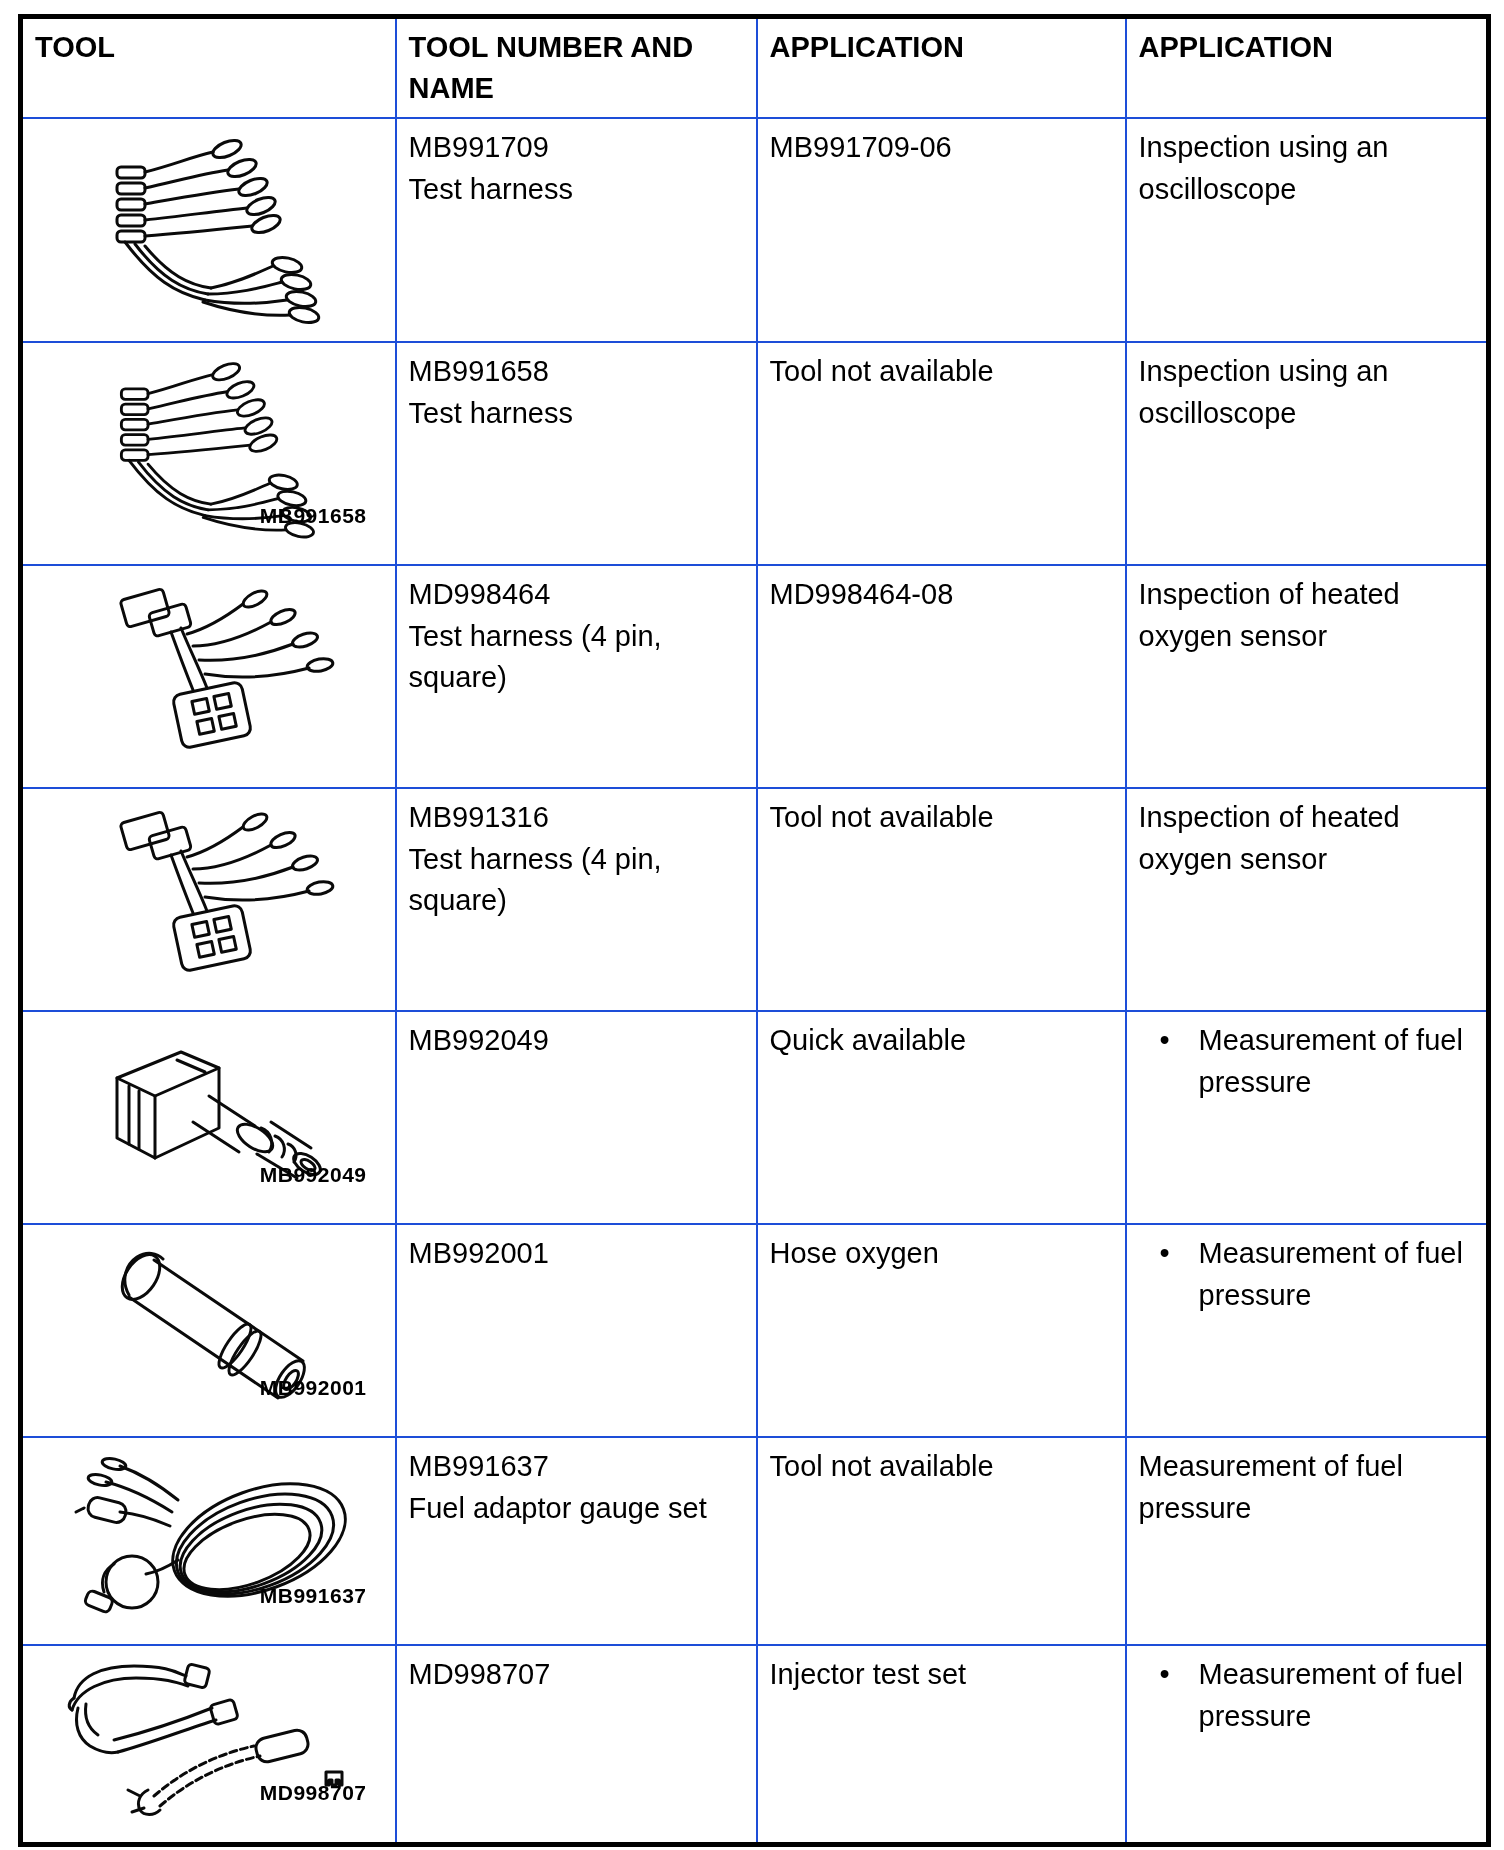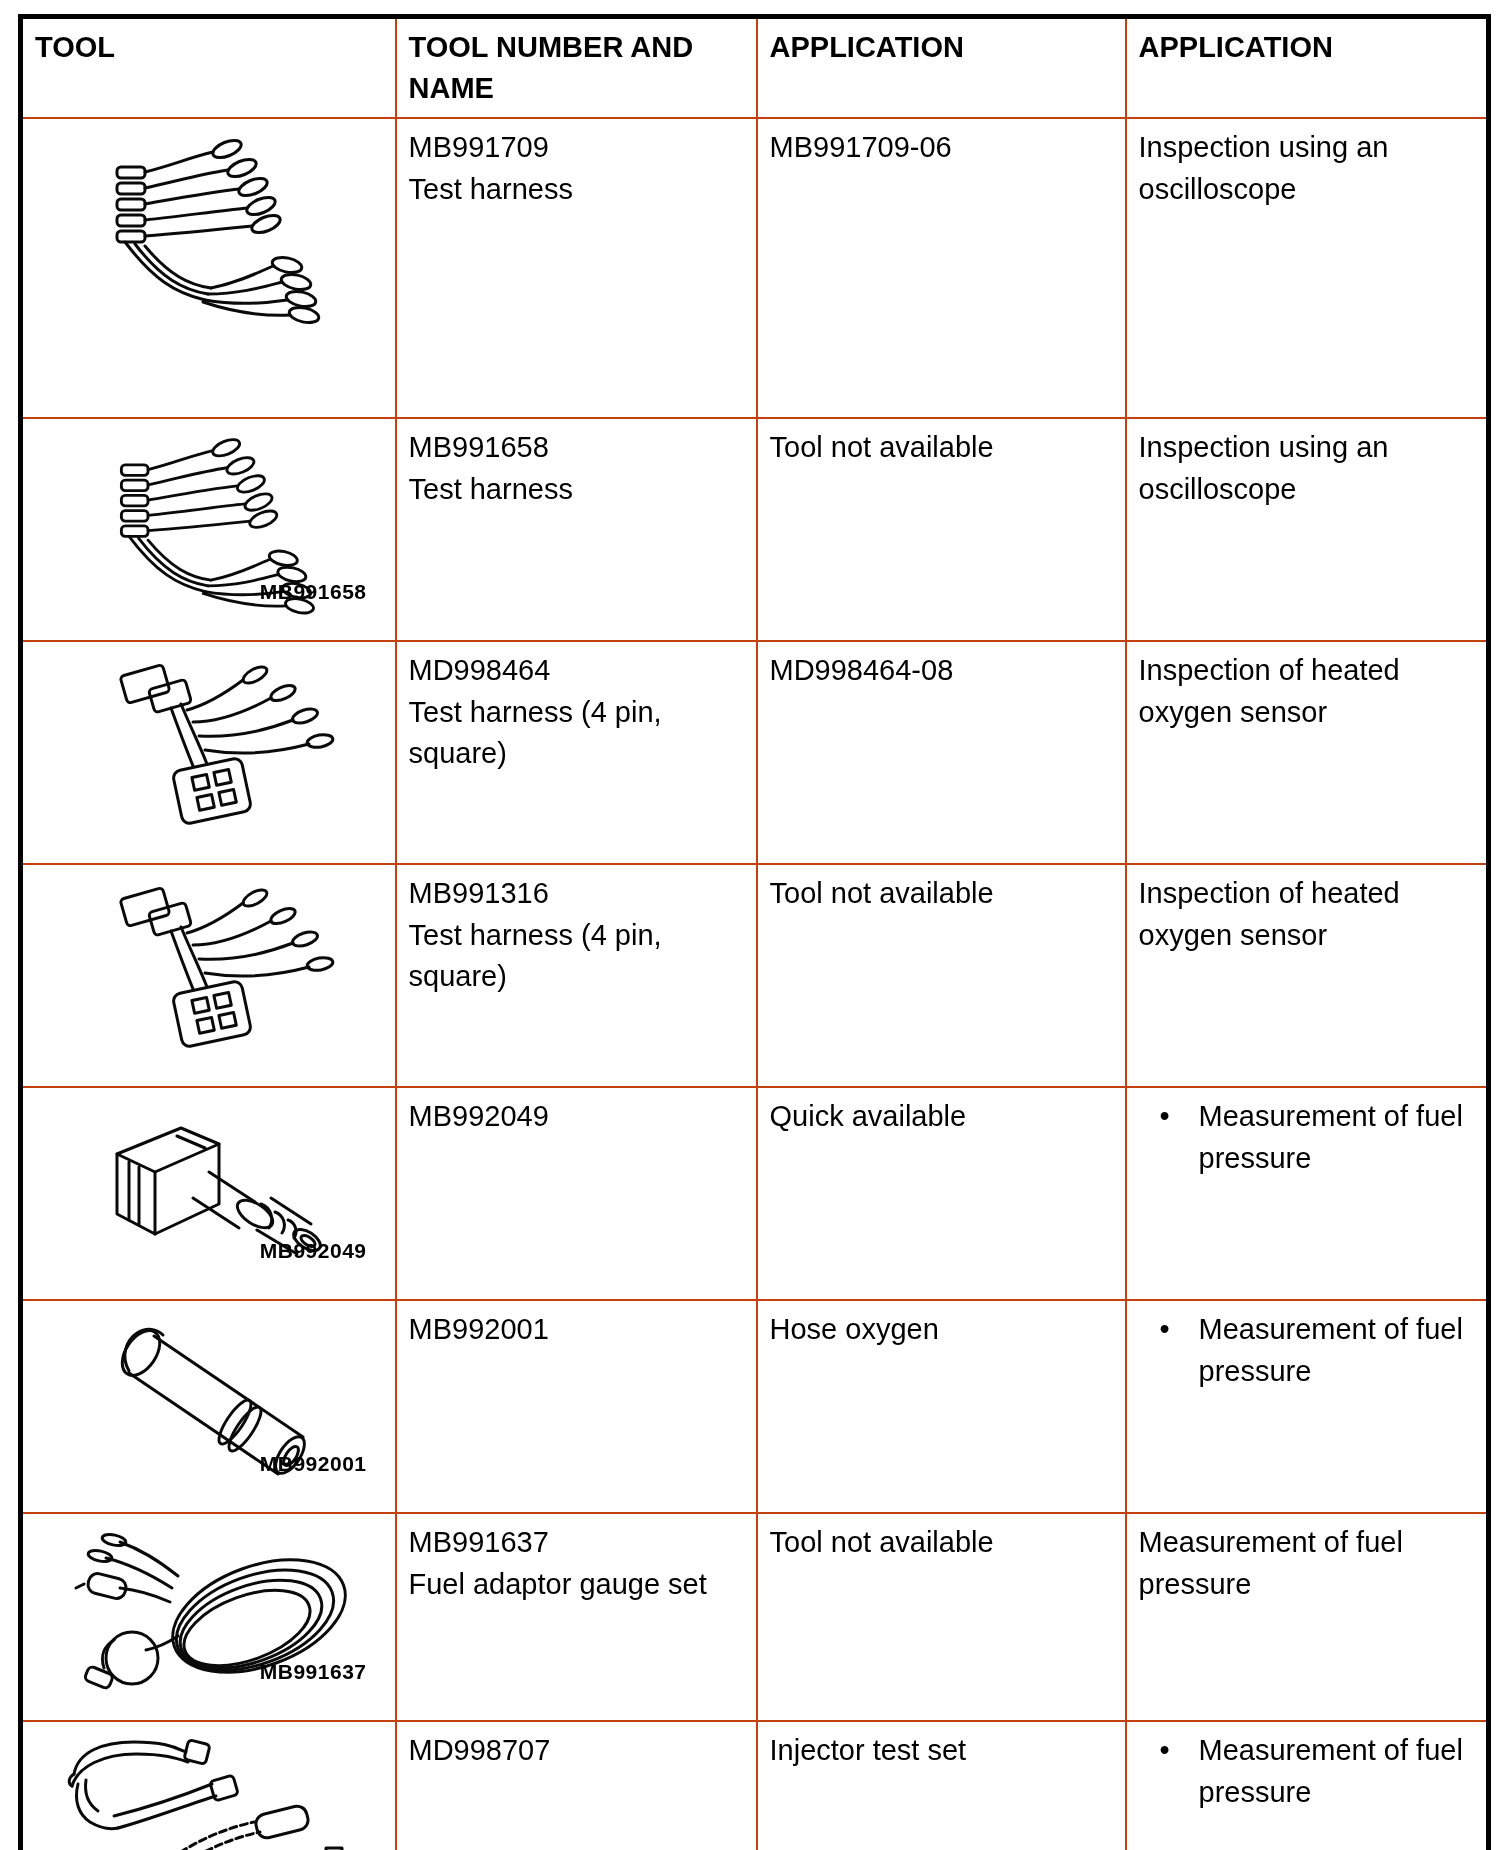--- a/index.html
+++ b/index.html
@@ -11,37 +11,37 @@
   body { width: 1504px; height: 1850px; overflow: hidden; }
 
   .doc-table {
     border-collapse: collapse;
     table-layout: fixed;
     margin: 14px 0 0 18px;
     width: 1468px;
     border: 5px solid #000;
   }
   .doc-table td, .doc-table th {
-    border: 2px solid #c2410c;
+    border: 2px solid #1d4ed8;
     vertical-align: top;
     text-align: left;
     padding: 8px 12px;
     font-size: 29px;
     line-height: 1.42;
     overflow: hidden;
   }
   .doc-table th { font-weight: bold; }
 
   col.c1 { width: 375px; }
   col.c2 { width: 361px; }
   col.c3 { width: 369px; }
   col.c4 { width: 363px; }
 
   tr.hdr       { height: 68px;  }
-  tr.r-tall    { height: 300px; }
+  tr.r-tall    { height: 224px; }
   tr.r-mid     { height: 223px; }
   tr.r-reg     { height: 213px; }
   tr.r-short   { height: 208px; }
   tr.r-last    { height: 199px; }
 
   td.img-cell { position: relative; padding: 4px; }
   .img-wrap { width: 100%; height: 100%; display: flex; align-items: center; justify-content: center; }
   .img-label {
     position: absolute;
     right: 28px;

